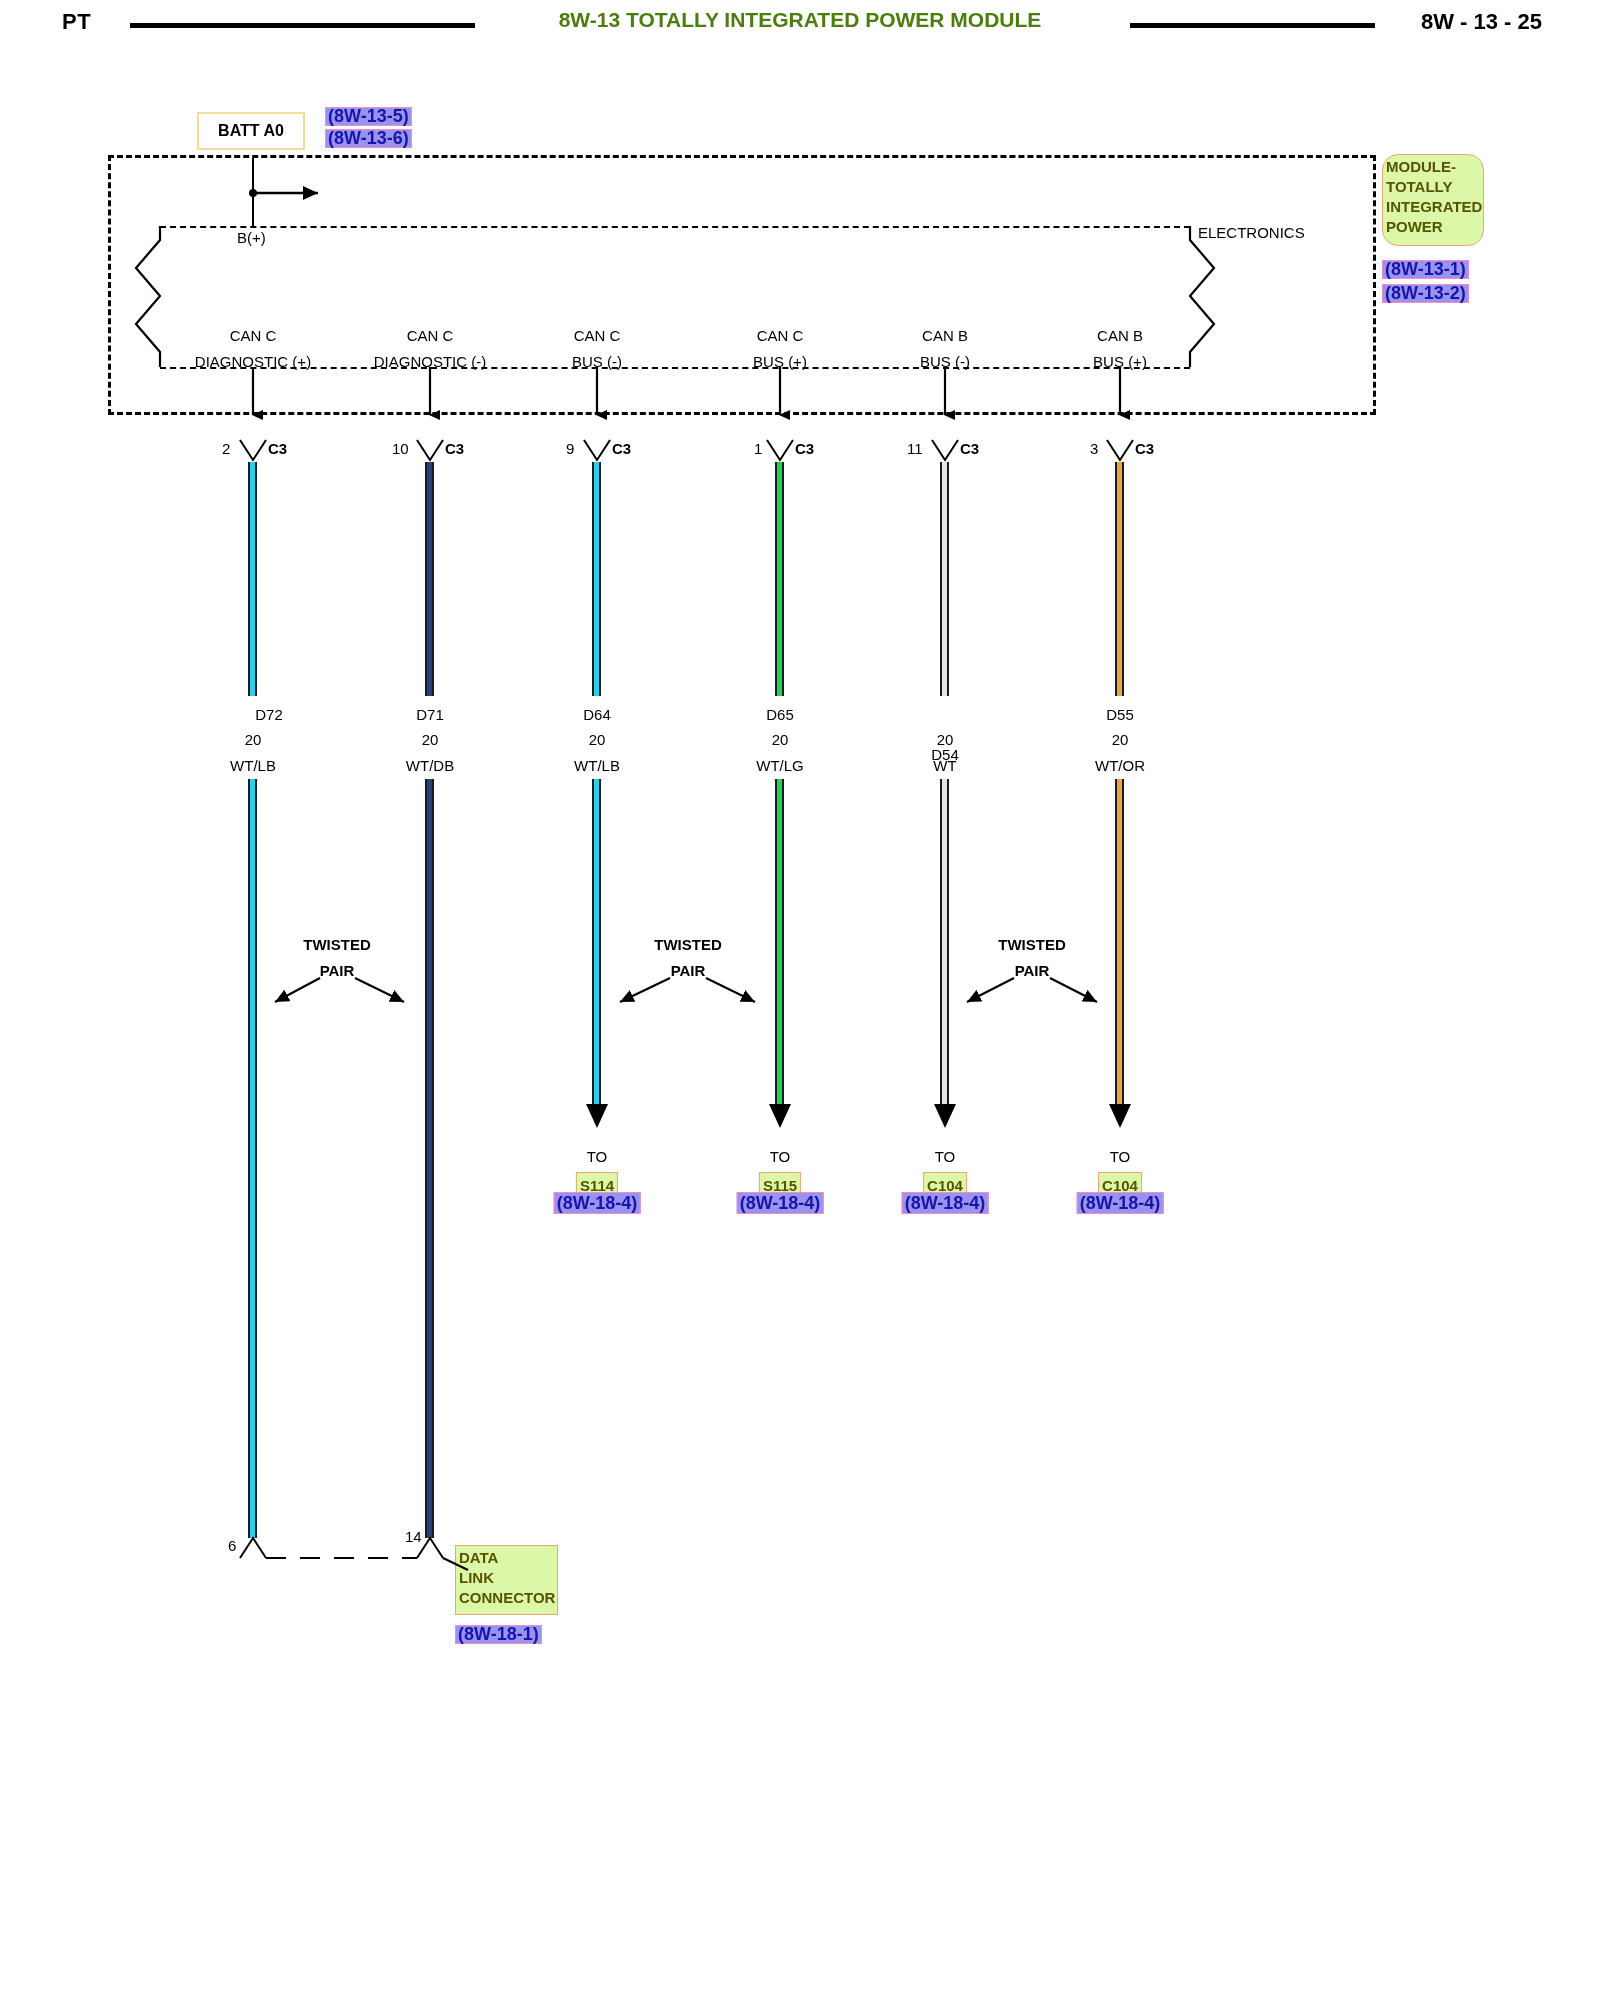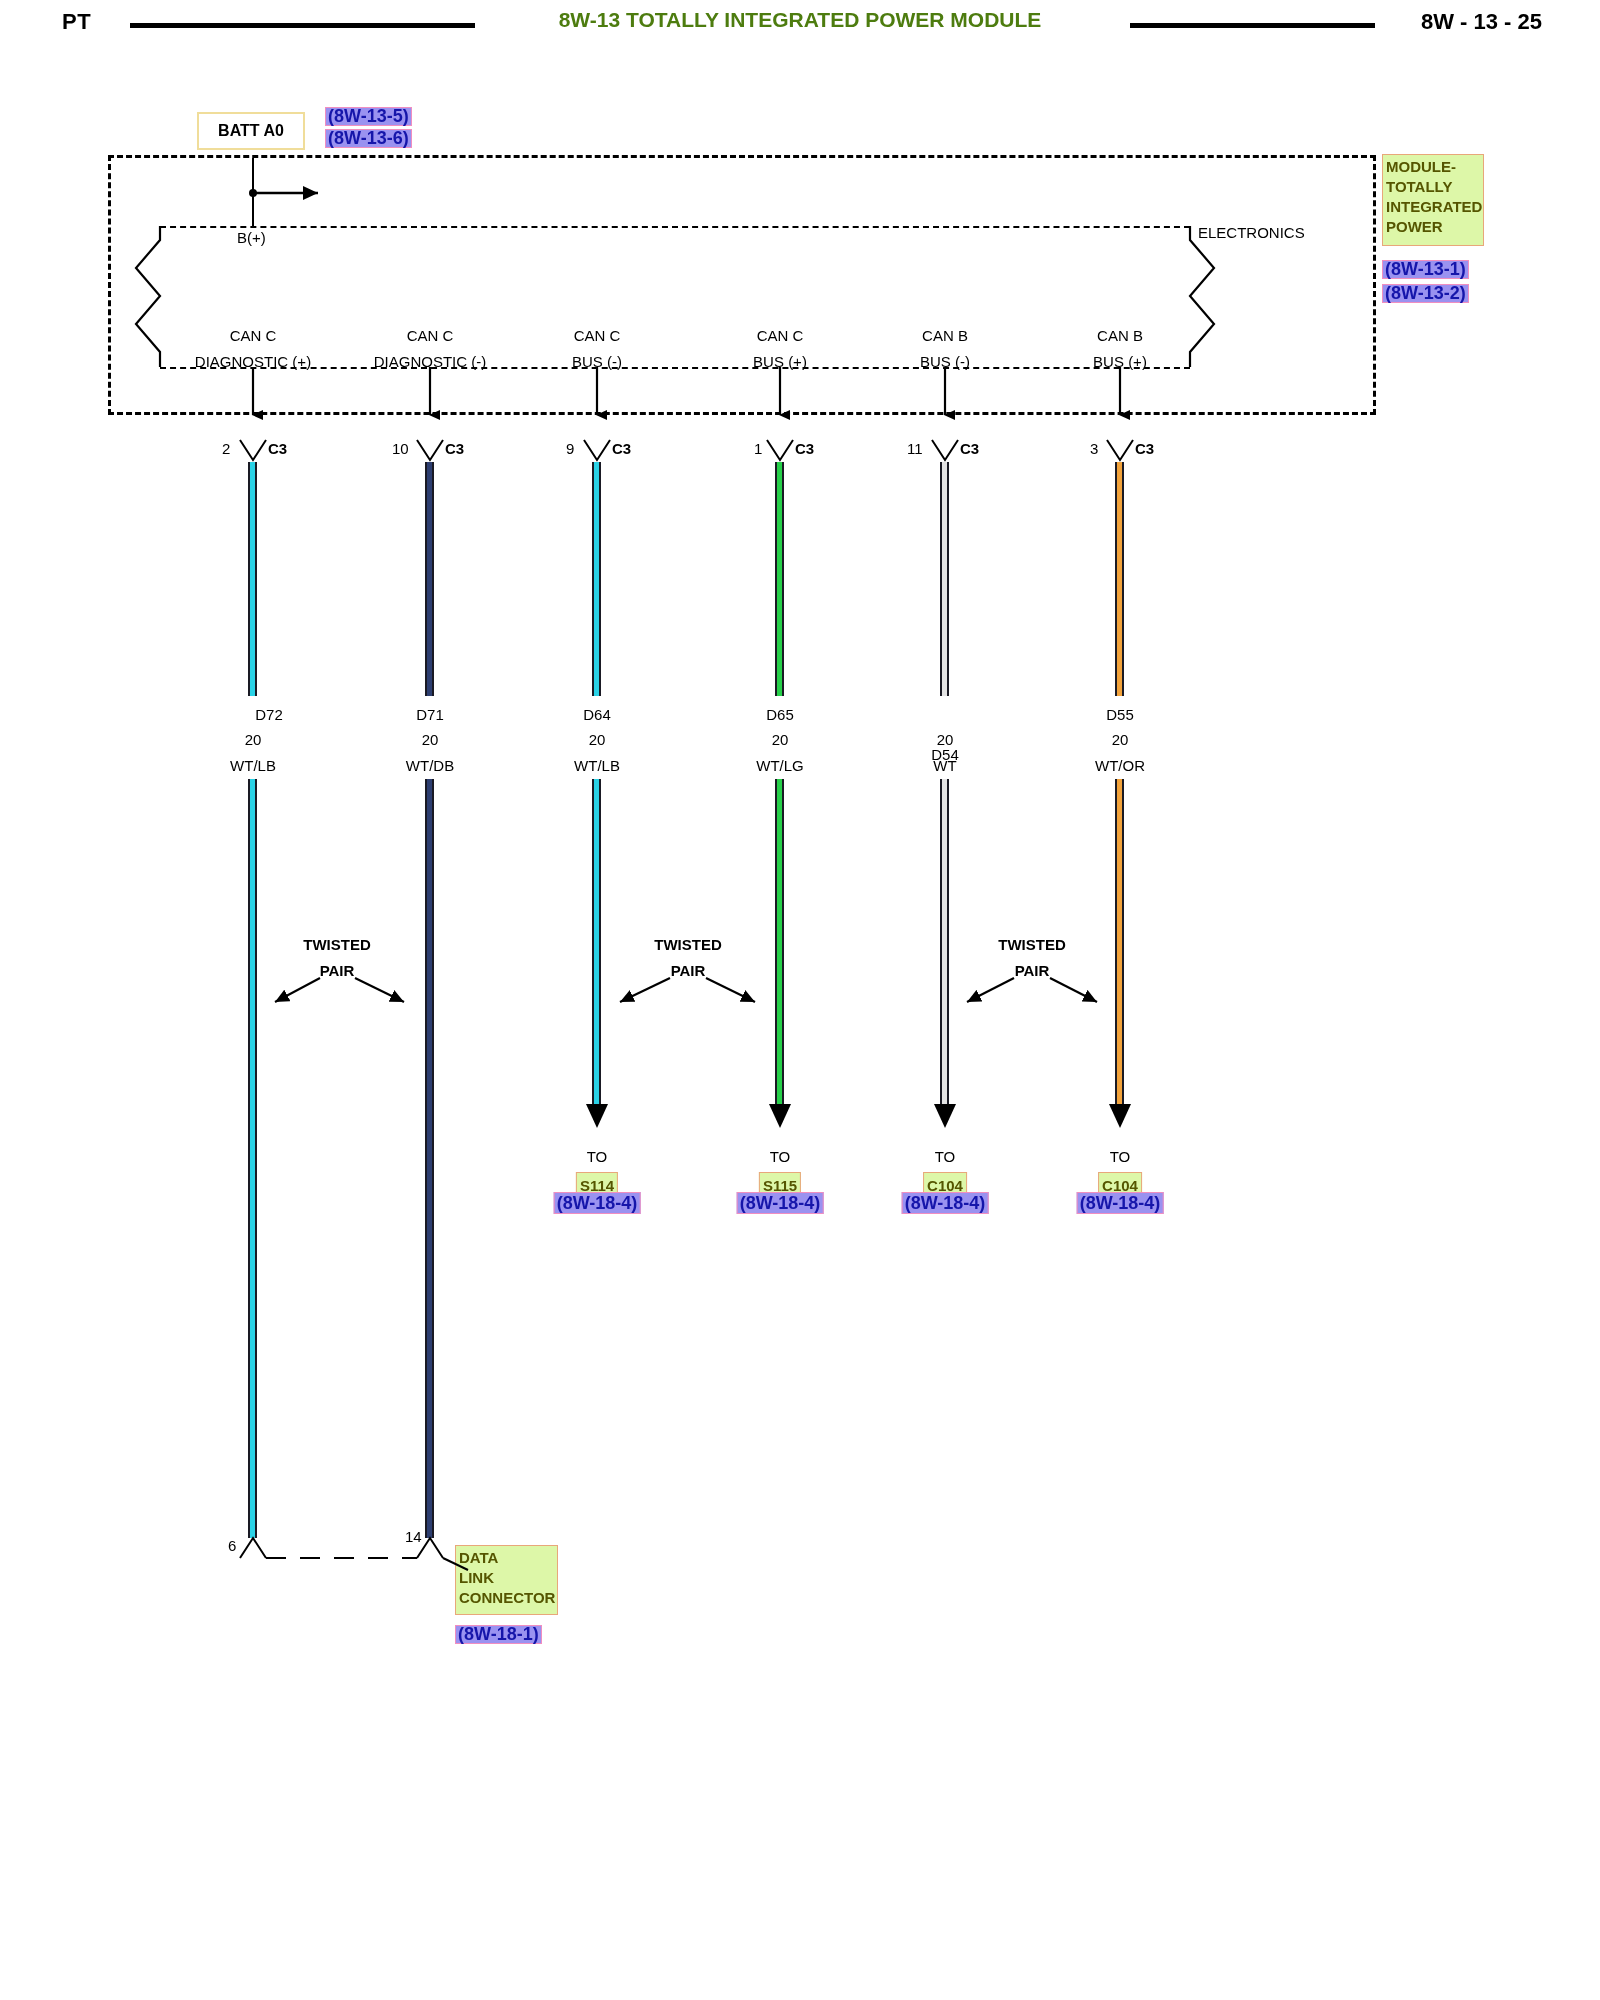--- a/index.html
+++ b/index.html
@@ -165,21 +165,21 @@
 
   <div class="dashline-h" style="left:160px; top:226px; width:1030px;"></div>
 
   <div class="dashline-h" style="left:160px; top:367px; width:1030px;"></div>
 
   <div class="solidline-v" style="left:252px; top:158px; height:70px;"></div>
   <div class="lbl" style="left:237px; top:229px;">B(+)</div>
 
   <div class="lbl" style="left:1198px; top:224px;">ELECTRONICS</div>
 
-  <div class="greenbox" style="left:1382px; top:154px; width:102px; height:92px;">MODULE-
+  <div class="greenbox" style="left:1382px; top:154px; width:102px; height:92px;border-radius:16px;">MODULE-
 TOTALLY
 INTEGRATED
 POWER</div>
   <div class="reftag" style="left:1382px; top:260px;">(8W-13-1)</div>
   <div class="reftag" style="left:1382px; top:284px;">(8W-13-2)</div>
 
   <div class="lbl ctr" style="left:253px; top:327px;">CAN C</div>
   <div class="lbl ctr" style="left:253px; top:353px;">DIAGNOSTIC (+)</div>
   <div class="lbl" style="left:222px; top:440px; font-size:15px;">2</div>
   <div class="lbl b" style="left:268px; top:440px;">C3</div>

